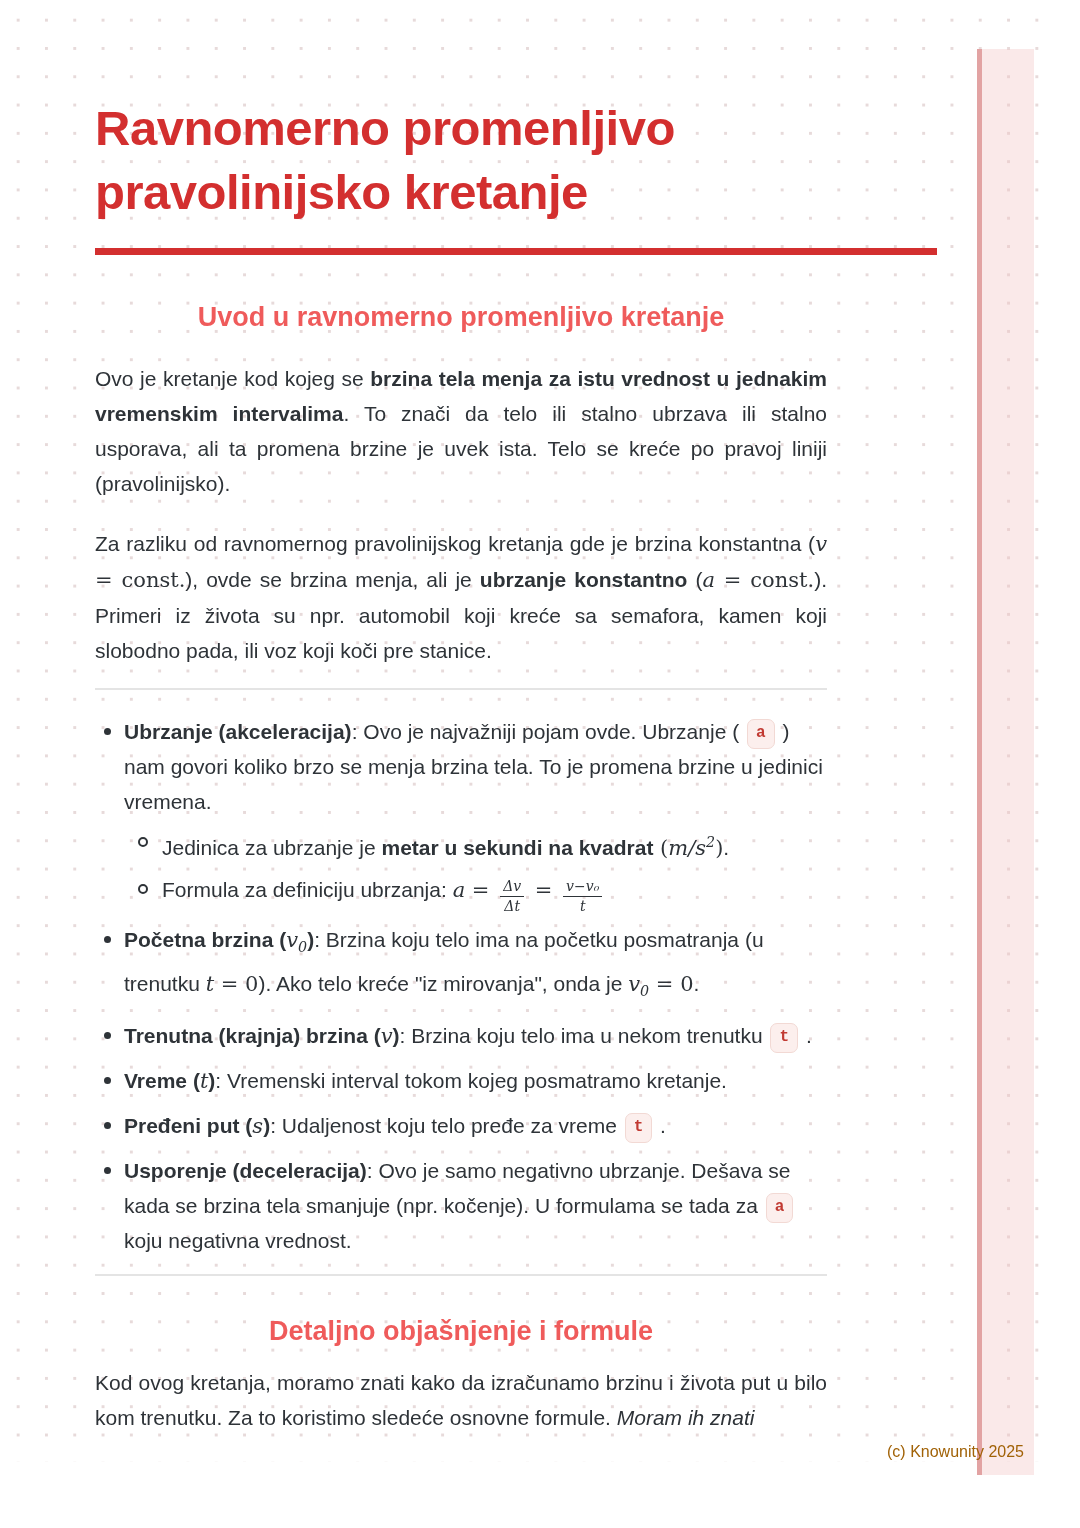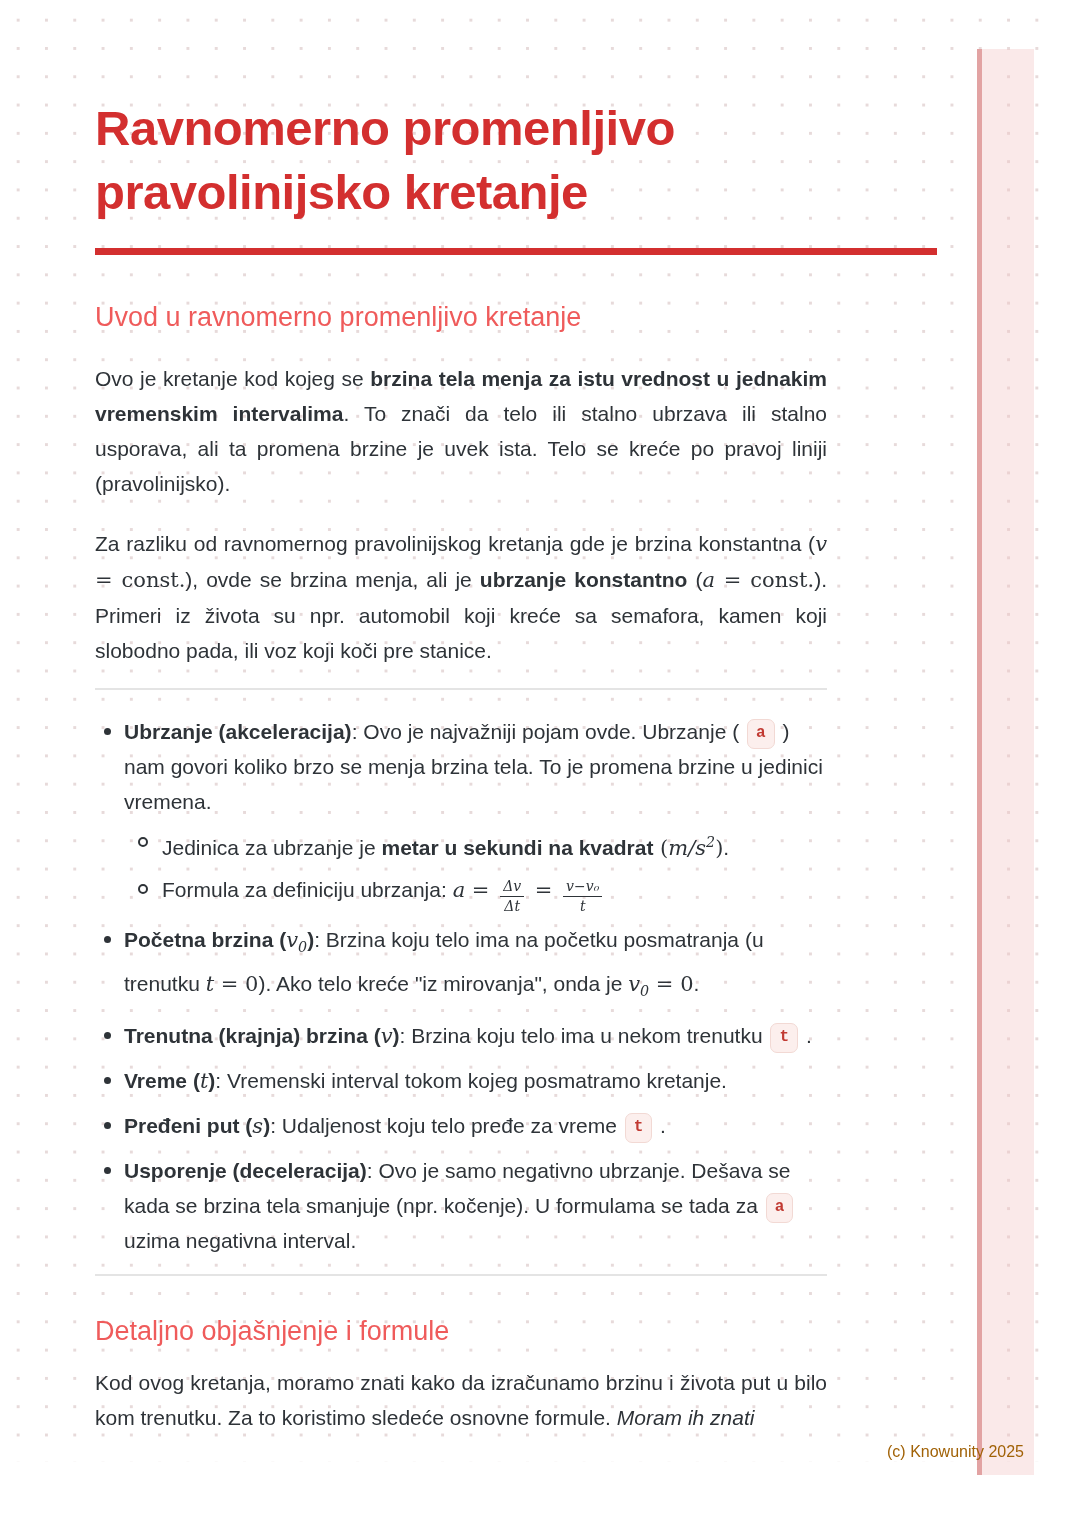--- a/index.html
+++ b/index.html
@@ -18,21 +18,21 @@
     border-left:5px solid #e2a3a3; box-sizing:border-box;
   }
   .content { position:absolute; left:95px; top:0; width:732px; }
 
   h1.title {
     margin:97px 0 0; font-size:49px; line-height:1.3; font-weight:700;
     color:#d32f2f; letter-spacing:-0.5px;
   }
   .title-rule { width:842px; height:7px; background:#d32f2f; margin:24px 0 0; border:none; }
 
-  h2.section { font-size:27px; font-weight:400; color:#ef5b5b; margin:47px 0 0; }
+  h2.section { font-size:27px; font-weight:700; color:#ef5b5b; margin:47px 0 0;text-align:center; }
   h2.after-divider { margin-top:40px; }
 
   .body-text { font-size:21px; line-height:35px; color:#2e3338; }
   p.body { margin:28px 0 0; text-align:justify; }
   p.body.tight { margin-top:25px; }
   p.body.last { margin-top:18px; }
 
   .divider { height:2px; background:#e4e4e4; border:none; margin:20px 0 0; width:100%; }
   .divider.short-gap { margin-top:16px; }
 
@@ -113,21 +113,21 @@
       <li>
         <div class="li-text"><span class="bold">Trenutna (krajnja) brzina (</span><span class="math">v</span><span class="bold">)</span><span>: Brzina koju telo ima u nekom trenutku </span><span class="code">t</span><span> .</span></div>
       </li>
       <li>
         <div class="li-text"><span class="bold">Vreme (</span><span class="math">t</span><span class="bold">)</span><span>: Vremenski interval tokom kojeg posmatramo kretanje.</span></div>
       </li>
       <li>
         <div class="li-text"><span class="bold">Pređeni put (</span><span class="math">s</span><span class="bold">)</span><span>: Udaljenost koju telo pređe za vreme </span><span class="code">t</span><span> .</span></div>
       </li>
       <li>
-        <div class="li-text"><span class="bold">Usporenje (deceleracija)</span><span>: Ovo je samo negativno ubrzanje. Dešava se kada se brzina tela smanjuje (npr. kočenje). U formulama se tada za </span><span class="code">a</span><span> uzima negativna interval.</span></div>
+        <div class="li-text"><span class="bold">Usporenje (deceleracija)</span><span>: Ovo je samo negativno ubrzanje. Dešava se kada se brzina tela smanjuje (npr. kočenje). U formulama se tada za </span><span class="code">a</span><span> koju negativna vrednost.</span></div>
       </li>
     </ul>
 
     <hr class="divider short-gap">
 
     <h2 class="section after-divider">Detaljno objašnjenje i formule</h2>
 
     <p class="body body-text last"><span>Kod ovog kretanja, moramo znati kako da izračunamo brzinu i života put u bilo kom trenutku. Za to koristimo sledeće osnovne formule. </span><span class="italic">Moram ih znati</span></p>
 
   </div>

